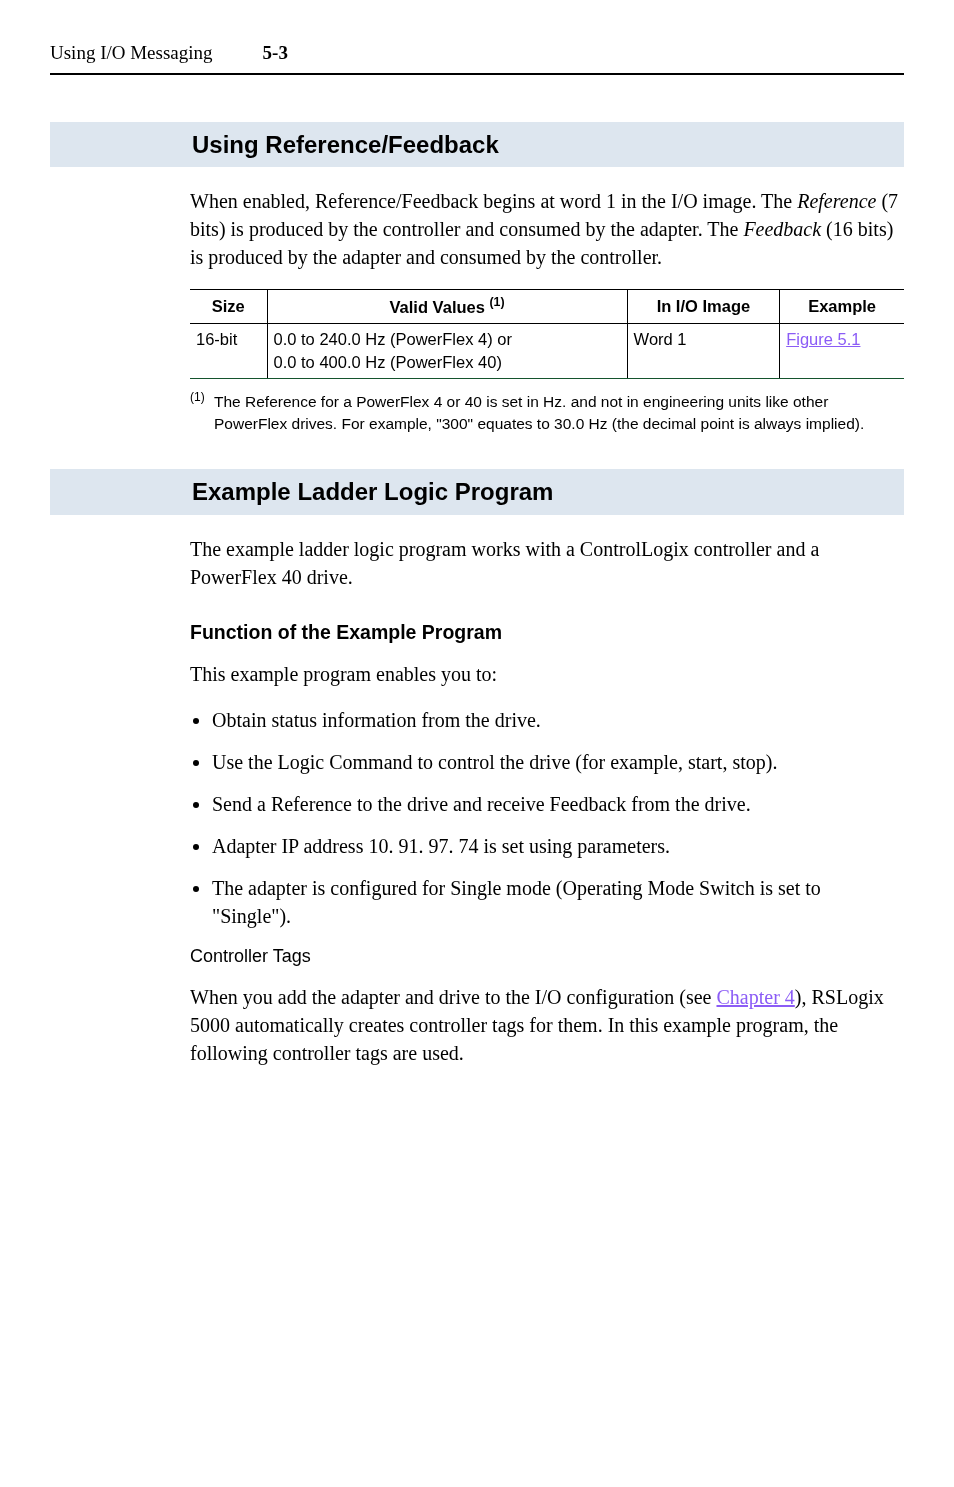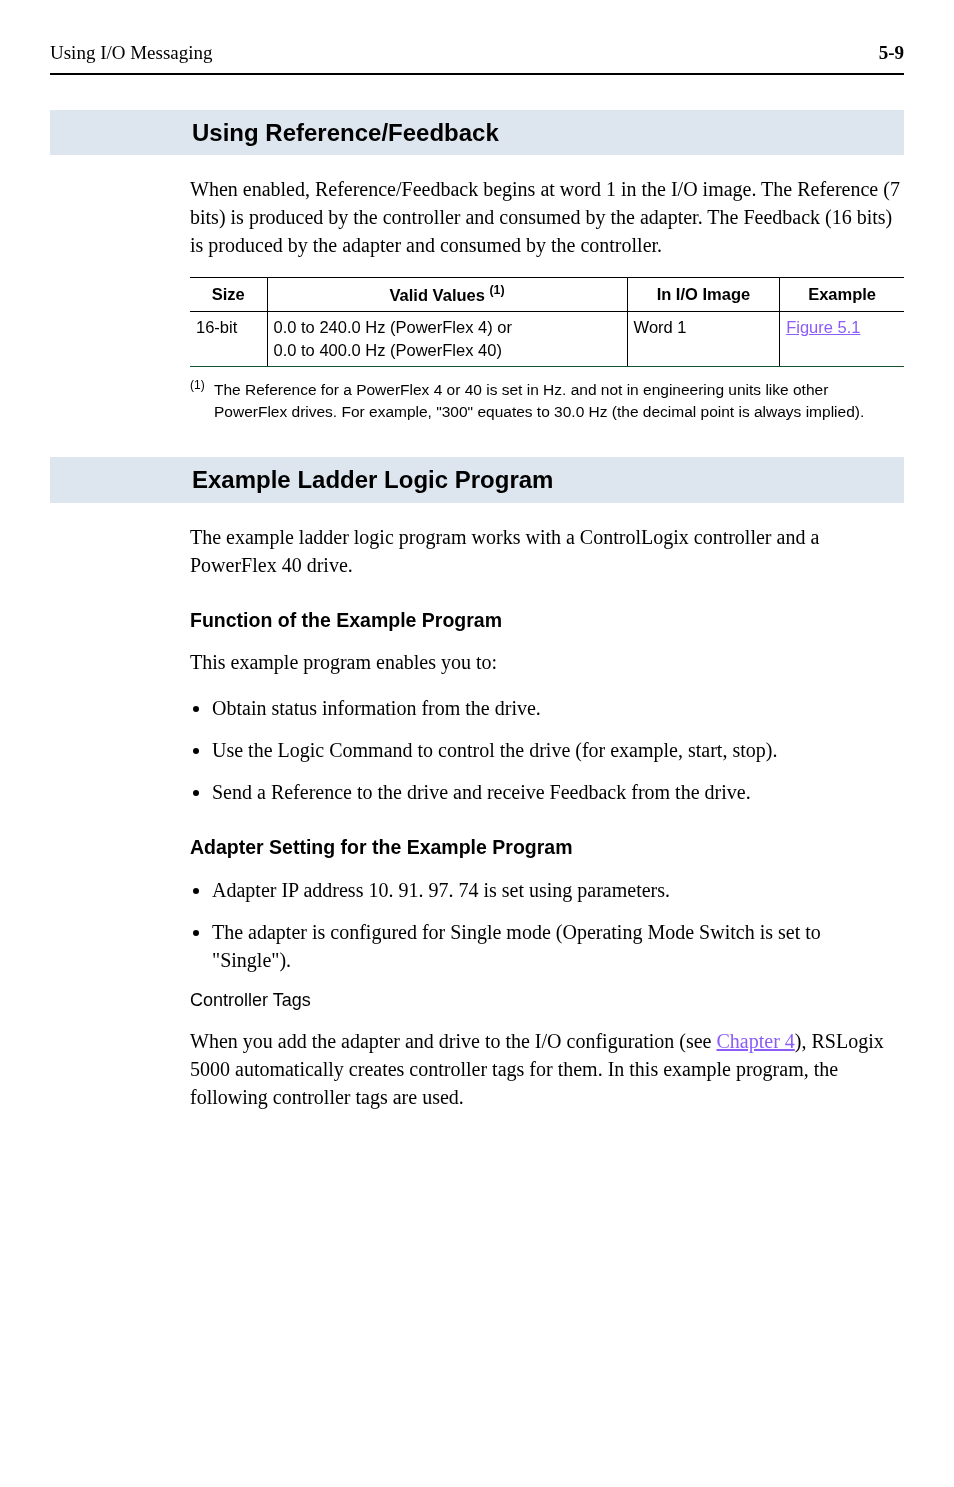--- a/index.html
+++ b/index.html
@@ -7,23 +7,23 @@
       font-size: 20px;
       max-width: 954px;
       margin: 0 auto;
       padding: 40px 50px;
       color: #000;
       line-height: 1.4;
     }
     .header-line {
       border-bottom: 2px solid #000;
       display: flex;
-      justify-content: space-between;
+      justify-content: flex-start;
       padding-bottom: 6px;
-      margin-bottom: 35px;
+      margin-bottom: 47px;
       font-size: 19px;
     }
     .header-text {
       margin-right: 50px;
     }
     .header-page {
       font-weight: bold;
     }
     .section-band {
       background: #dde6ef;
@@ -41,20 +41,21 @@
       font-size: 24px;
     }
     .content-block {
       margin-left: 140px;
       margin-bottom: 35px;
     }
     .paragraph {
       margin-bottom: 18px;
     }
     .italic {
+      font-style: italic;
     }
     table.data-table {
       border-collapse: collapse;
       width: 100%;
       font-family: Arial, Helvetica, sans-serif;
       font-size: 16.5px;
       margin-bottom: 12px;
     }
     table.data-table th {
       text-align: center;
@@ -110,21 +111,21 @@
     }
     sup {
       font-size: 0.75em;
     }
   </style>
 </head>
 <body>
 
 <div class="header-line">
   <span class="header-text">Using I/O Messaging</span>
-  <span class="header-page">5-9</span>
+  <span class="header-page">5-3</span>
 </div>
 
 <div class="section-band">
   <div class="section-indent"></div>
   <div class="section-title">Using Reference/Feedback</div>
 </div>
 
 <div class="content-block">
   <div class="paragraph">
     <span>When enabled, Reference/Feedback begins at word 1 in the I/O image. The </span><span class="italic">Reference</span><span> (7 bits) is produced by the controller and consumed by the adapter. The </span><span class="italic">Feedback</span><span> (16 bits) is produced by the adapter and consumed by the controller.</span>
@@ -171,21 +172,20 @@
   <div class="paragraph">The example ladder logic program works with a ControlLogix controller and a PowerFlex 40 drive.</div>
 
   <div class="subheading">Function of the Example Program</div>
   <div class="paragraph">This example program enables you to:</div>
   <ul class="bullets">
     <li>Obtain status information from the drive.</li>
     <li>Use the Logic Command to control the drive (for example, start, stop).</li>
     <li>Send a Reference to the drive and receive Feedback from the drive.</li>
   </ul>
 
-  <div class="subheading">Adapter Setting for the Example Program</div>
   <ul class="bullets">
     <li>Adapter IP address 10. 91. 97. 74 is set using parameters.</li>
     <li>The adapter is configured for Single mode (Operating Mode Switch is set to "Single").</li>
   </ul>
 
   <div class="subsub">Controller Tags</div>
   <div class="paragraph">
     <span>When you add the adapter and drive to the I/O configuration (see </span><span class="link">Chapter 4</span><span>), RSLogix 5000 automatically creates controller tags for them. In this example program, the following controller tags are used.</span>
   </div>
 </div>

